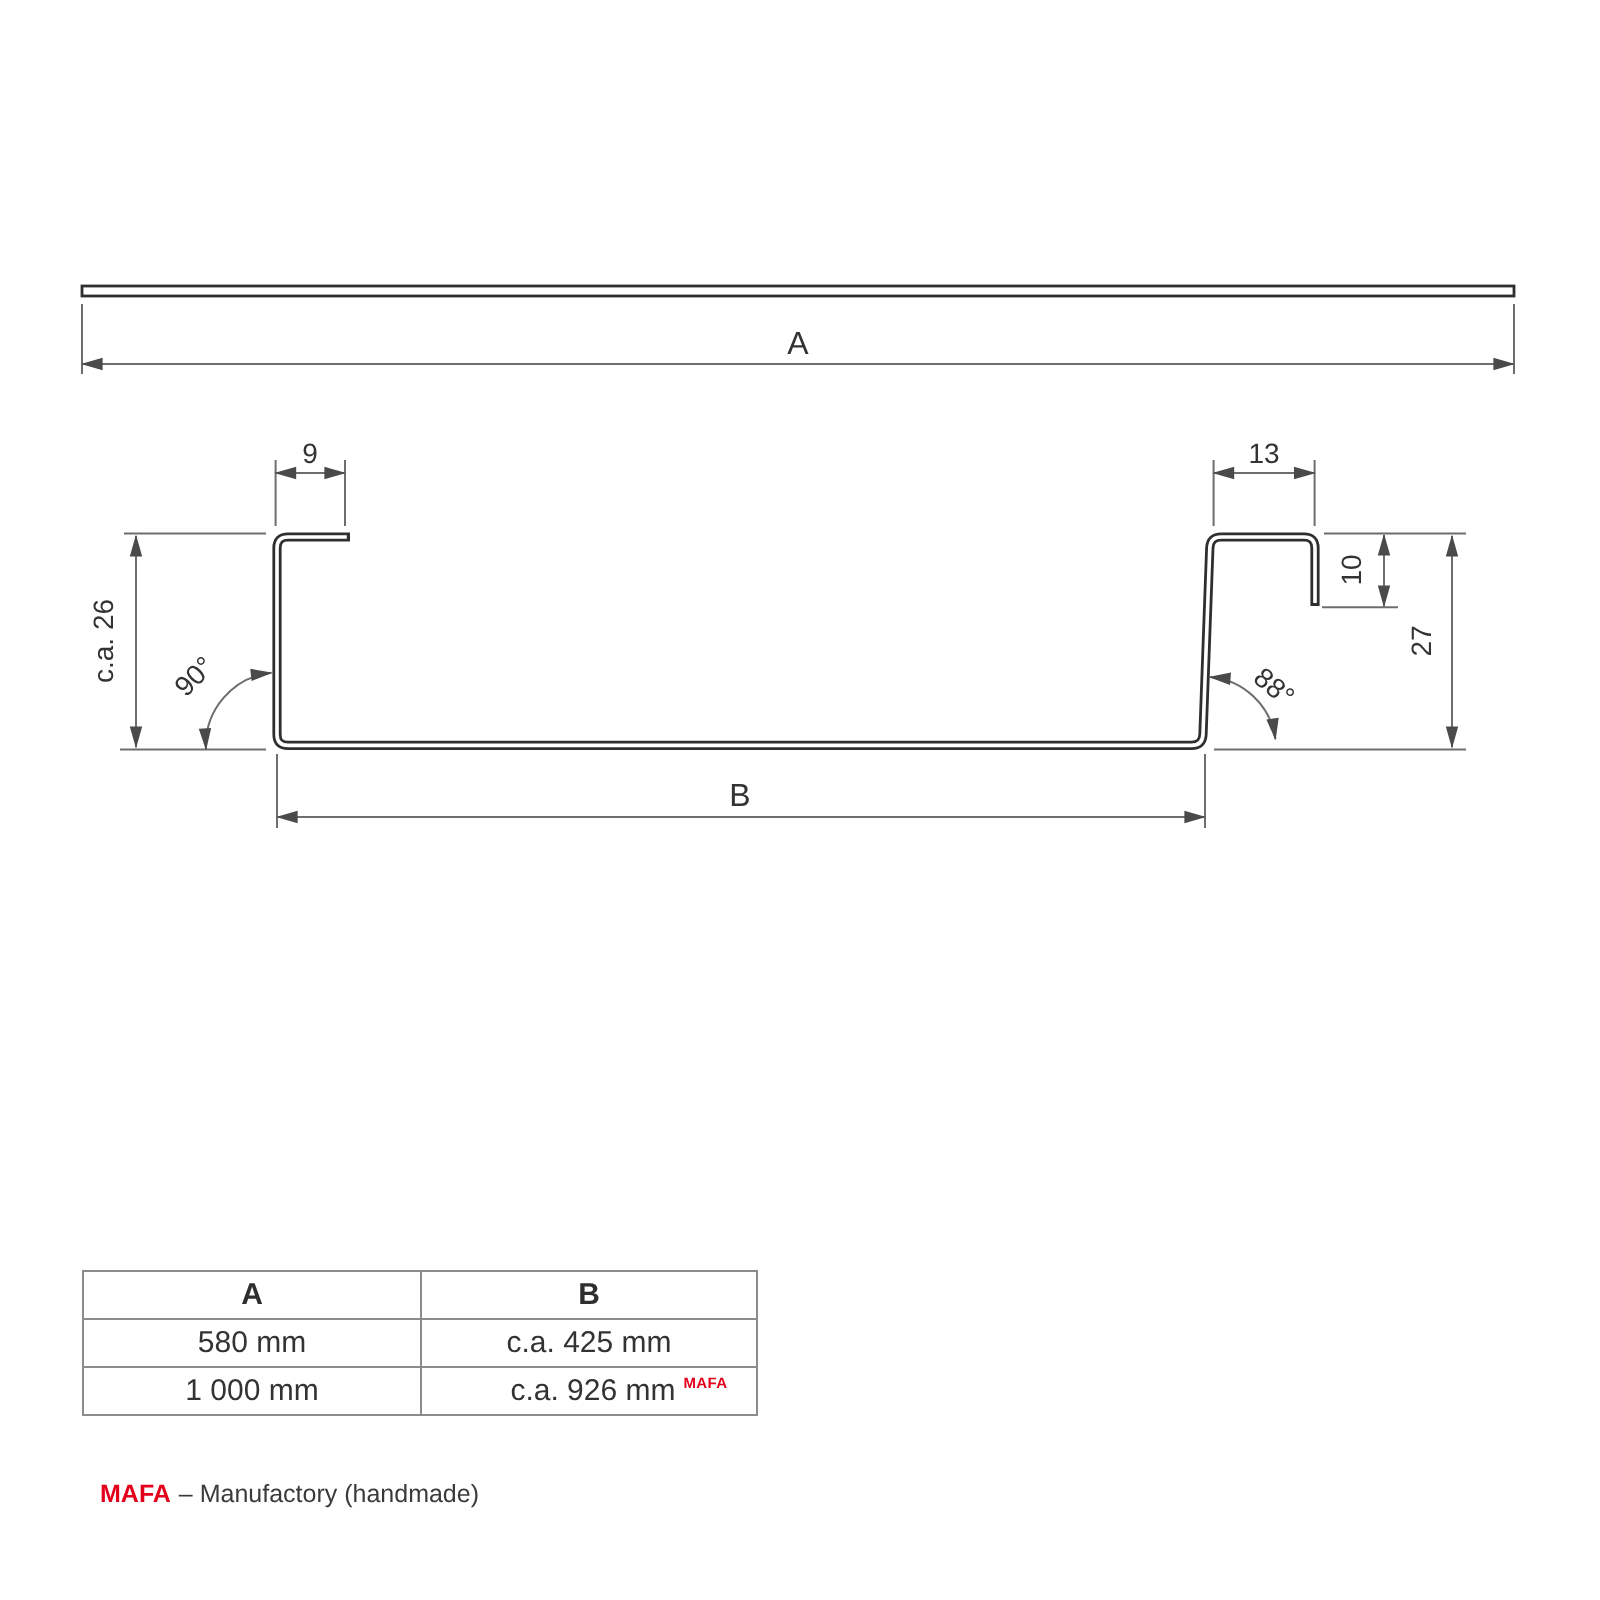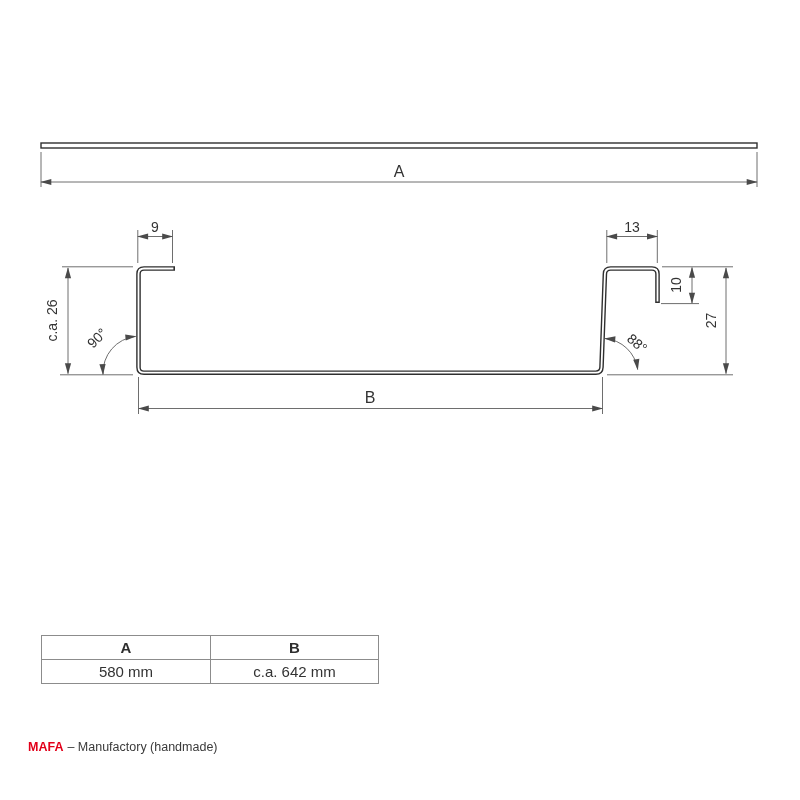--- a/index.html
+++ b/index.html
@@ -23,21 +23,21 @@
     border:1px solid #8c8c8c;text-align:center;vertical-align:middle;
     height:23px;padding:0;
   }
   .spec-table th{font-weight:bold;font-size:15px;color:#2e2e2e;}
   .mafa-sup{
     color:#e2001a;font-weight:bold;font-size:7.5px;
     vertical-align:super;margin-left:4px;margin-right:-30px;
     letter-spacing:0.2px;
   }
   .footnote{
-    position:absolute;left:28px;top:740px;font-size:12.5px;color:#3a3a3a;
+    position:absolute;left:50px;top:740px;font-size:12.5px;color:#3a3a3a;
   }
   .footnote .brand{color:#e2001a;font-weight:bold;margin-right:4px;}
 </style>
 </head>
 <body>
 
 <div class="stage">
 <svg width="800" height="620" viewBox="0 0 800 620">
   <defs>
     <marker id="arr" viewBox="0 0 12 8" refX="11.3" refY="4" markerWidth="12" markerHeight="8" markerUnits="userSpaceOnUse" orient="auto-start-reverse">
@@ -125,21 +125,27 @@
       </colgroup>
   <thead>
     <tr>
       <th>A</th>
       <th>B</th>
     </tr>
   </thead>
   <tbody>
     <tr>
       <td>580 mm</td>
-      <td>c.a. 642 mm</td>
+      <td>c.a. 425 mm</td>
+    </tr>
+    <tr>
+      <td>1 000 mm</td>
+      <td>
+        <span>c.a. 926 mm</span><sup class="mafa-sup">MAFA</sup>
+      </td>
     </tr>
   </tbody>
 </table>
 
 
 <div class="footnote">
   <span class="brand">MAFA</span><span>– Manufactory (handmade)</span>
 </div>
 </div>
 

